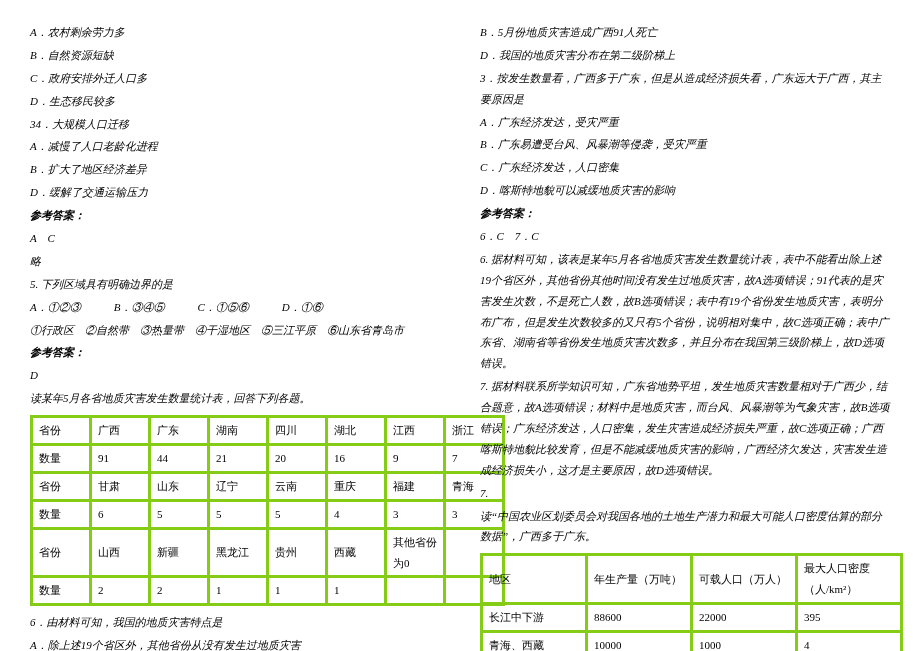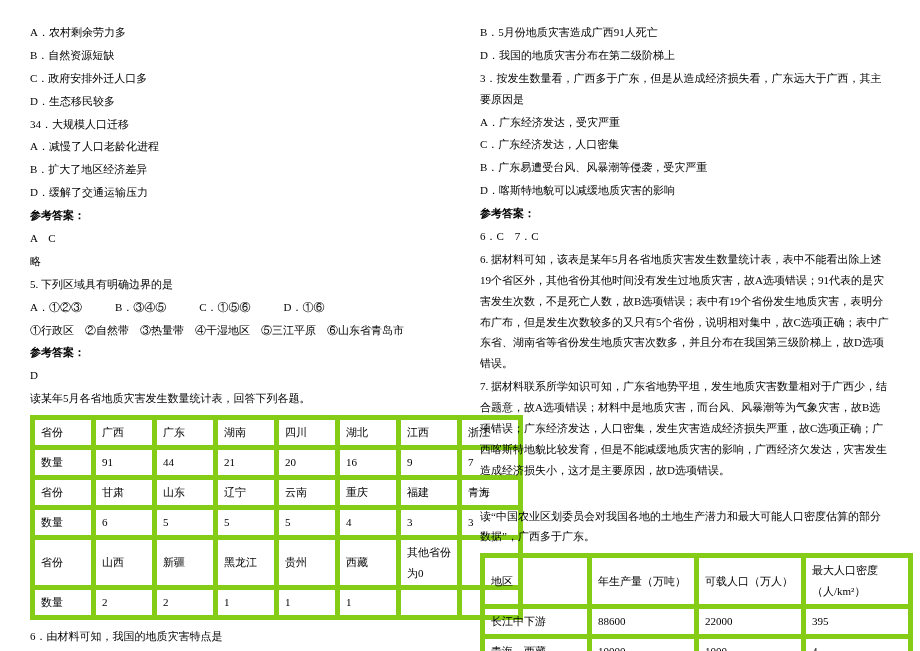--- a/index.html
+++ b/index.html
@@ -16,31 +16,32 @@
   .page {
     display: flex;
     gap: 40px;
   }
   .col {
     flex: 1;
     min-width: 0;
   }
   .line {
     margin: 2px 0;
+    font-style: italic;
   }
   .bold {
     font-weight: bold;
   }
   table {
     border-collapse: collapse;
     margin: 6px 0;
     font-size: 11px;
   }
   table td, table th {
-    border: 5px solid #84cc16;
+    border: 3px solid #84cc16;
     padding: 2px 6px;
     text-align: left;
     vertical-align: middle;
   }
   .t1 td { min-width: 44px; }
   .t2 td { min-width: 90px; }
 </style>
 </head>
 <body>
 
@@ -138,22 +139,22 @@
     <div class="line">6．由材料可知，我国的地质灾害特点是</div>
     <div class="line">A．除上述19个省区外，其他省份从没有发生过地质灾害</div>
   </div>
 
   <div class="col">
     <div class="line">B．5月份地质灾害造成广西91人死亡</div>
     <div class="line">D．我国的地质灾害分布在第二级阶梯上</div>
 
     <div class="line">3．按发生数量看，广西多于广东，但是从造成经济损失看，广东远大于广西，其主要原因是</div>
     <div class="line">A．广东经济发达，受灾严重</div>
+    <div class="line">B．广东易遭受台风、风暴潮等侵袭，受灾严重</div>
     <div class="line">C．广东经济发达，人口密集</div>
-    <div class="line">B．广东易遭受台风、风暴潮等侵袭，受灾严重</div>
     <div class="line">D．喀斯特地貌可以减缓地质灾害的影响</div>
 
     <div class="line bold">参考答案：</div>
     <div class="line">6．C　7．C</div>
     <div class="line">6. 据材料可知，该表是某年5月各省地质灾害发生数量统计表，表中不能看出除上述19个省区外，其他省份其他时间没有发生过地质灾害，故A选项错误；91代表的是灾害发生次数，不是死亡人数，故B选项错误；表中有19个省份发生地质灾害，表明分布广布，但是发生次数较多的又只有5个省份，说明相对集中，故C选项正确；表中广东省、湖南省等省份发生地质灾害次数多，并且分布在我国第三级阶梯上，故D选项错误。</div>
     <div class="line">7. 据材料联系所学知识可知，广东省地势平坦，发生地质灾害数量相对于广西少，结合题意，故A选项错误；材料中是地质灾害，而台风、风暴潮等为气象灾害，故B选项错误；广东经济发达，人口密集，发生灾害造成经济损失严重，故C选项正确；广西喀斯特地貌比较发育，但是不能减缓地质灾害的影响，广西经济欠发达，灾害发生造成经济损失小，这才是主要原因，故D选项错误。</div>
 
     <div class="line">7.</div>
     <div class="line">读“中国农业区划委员会对我国各地的土地生产潜力和最大可能人口密度估算的部分数据”，广西多于广东。</div>
 

